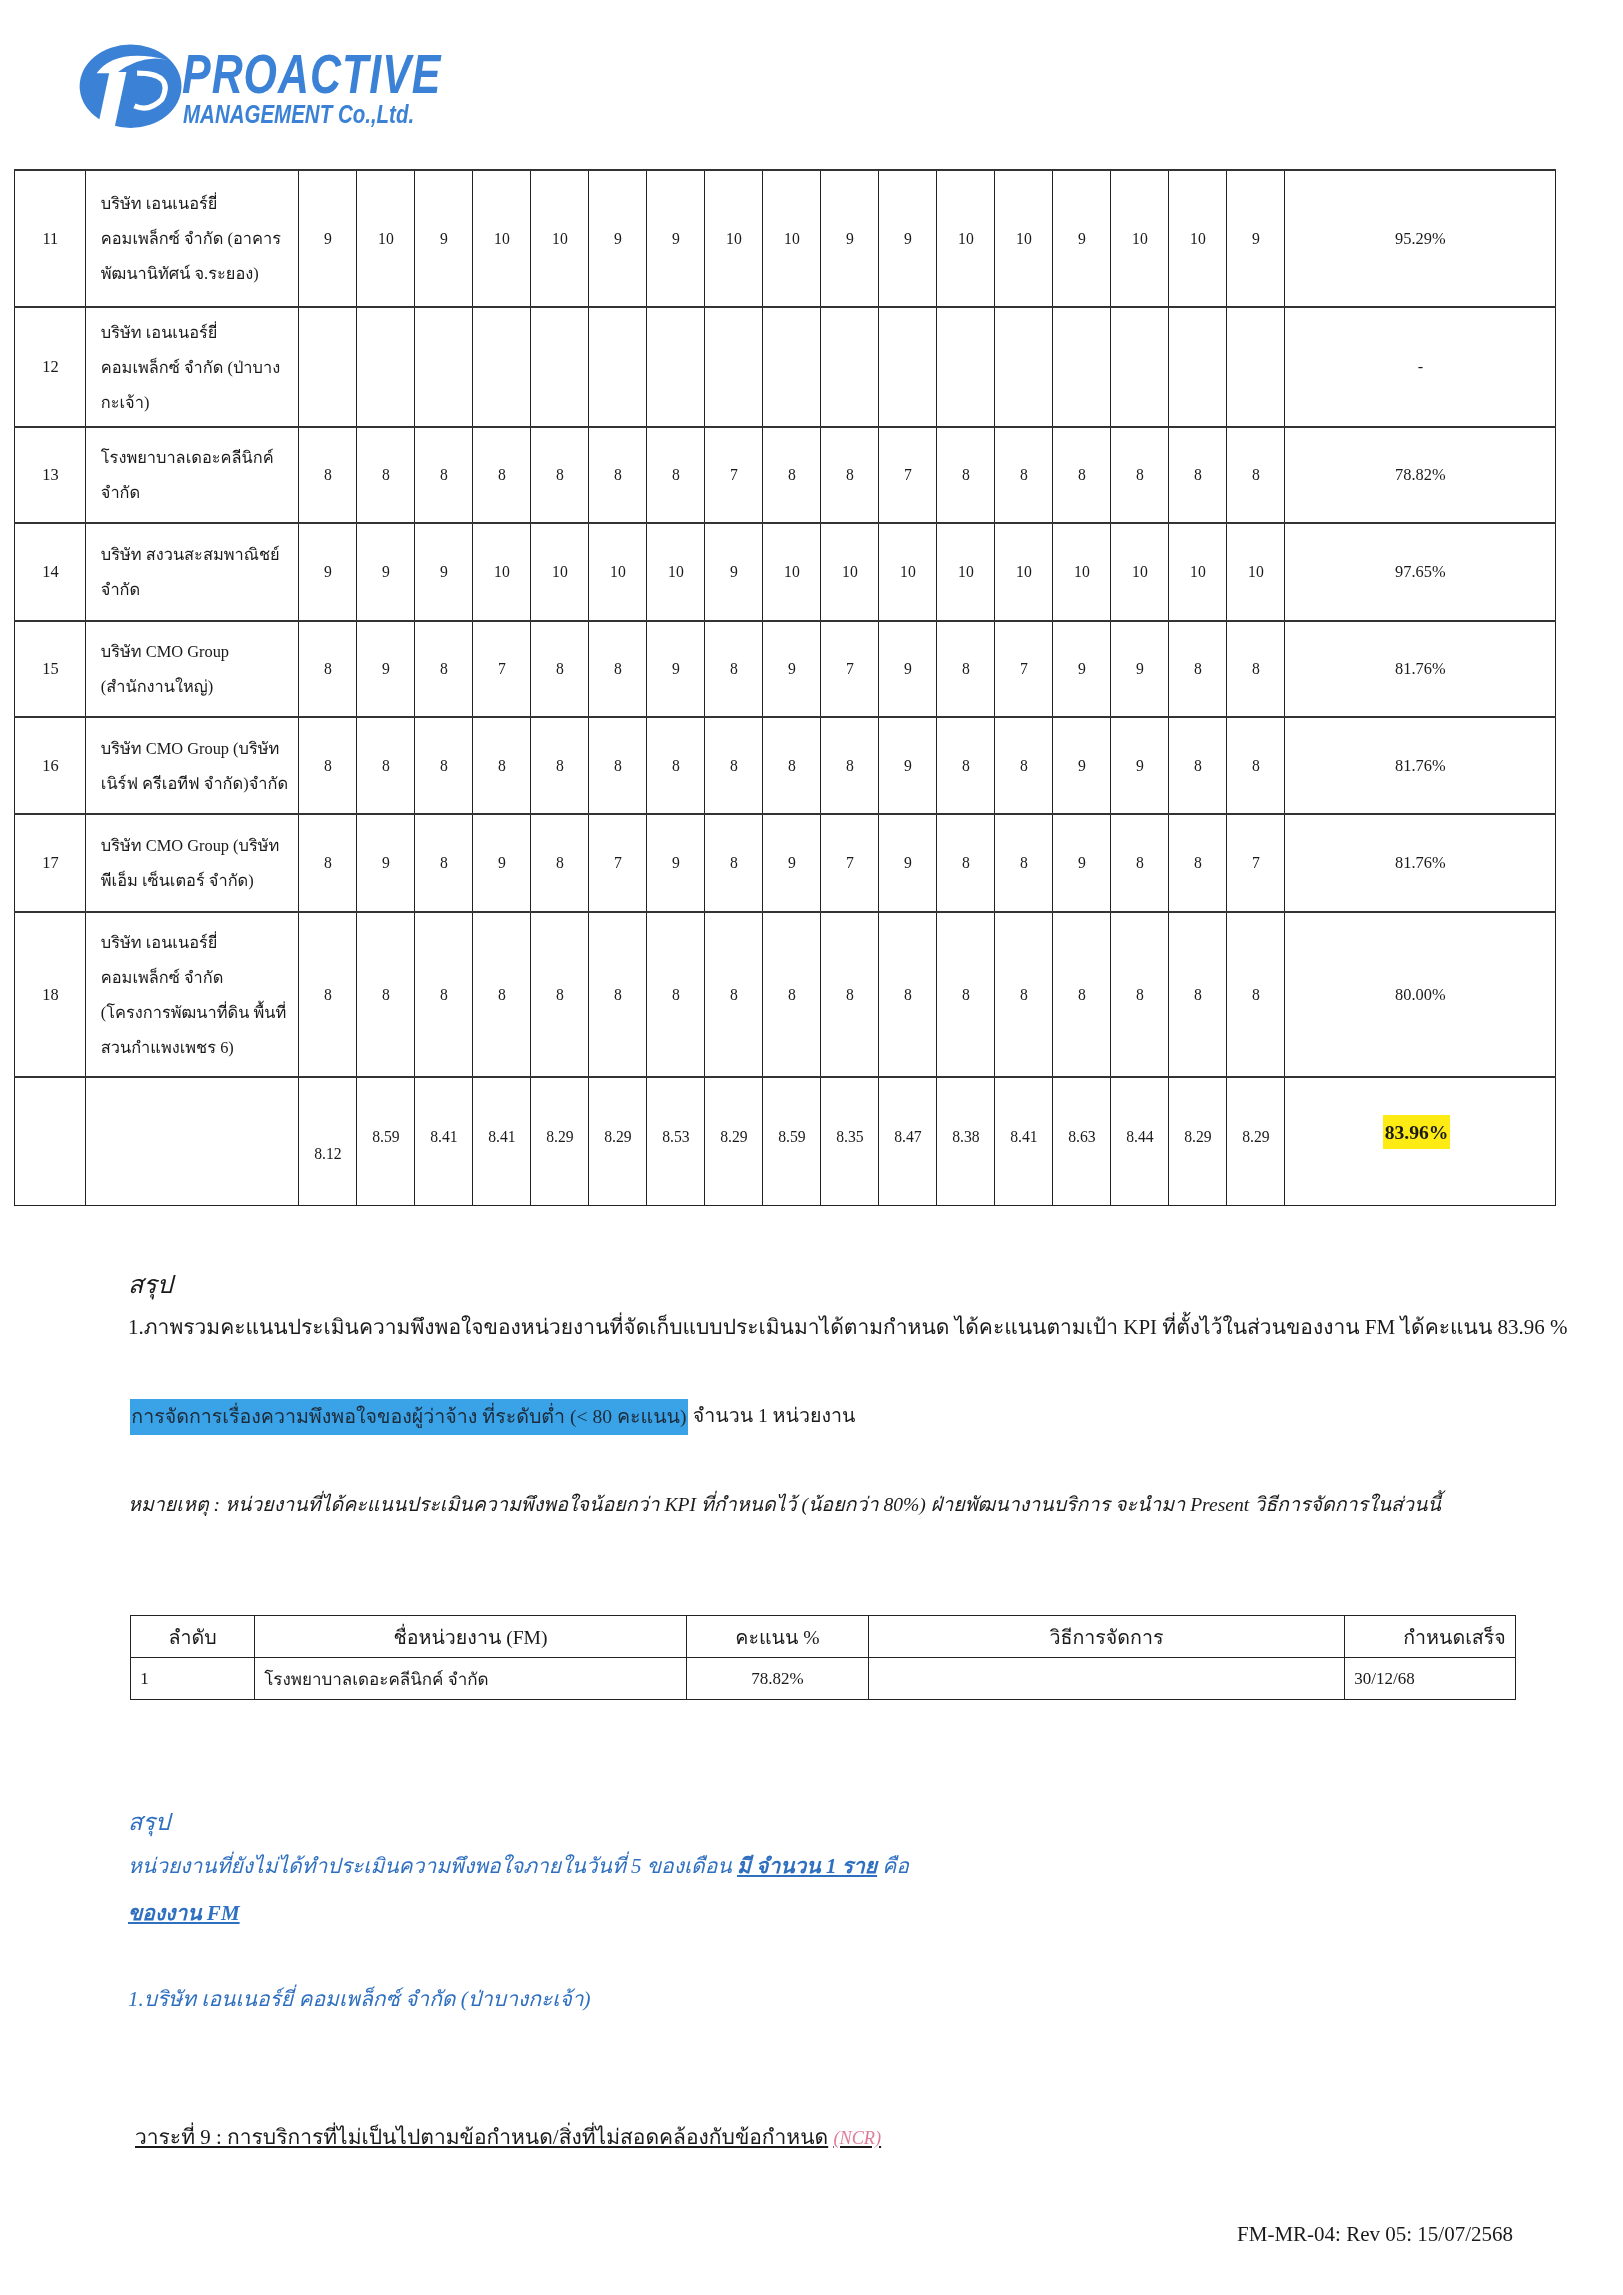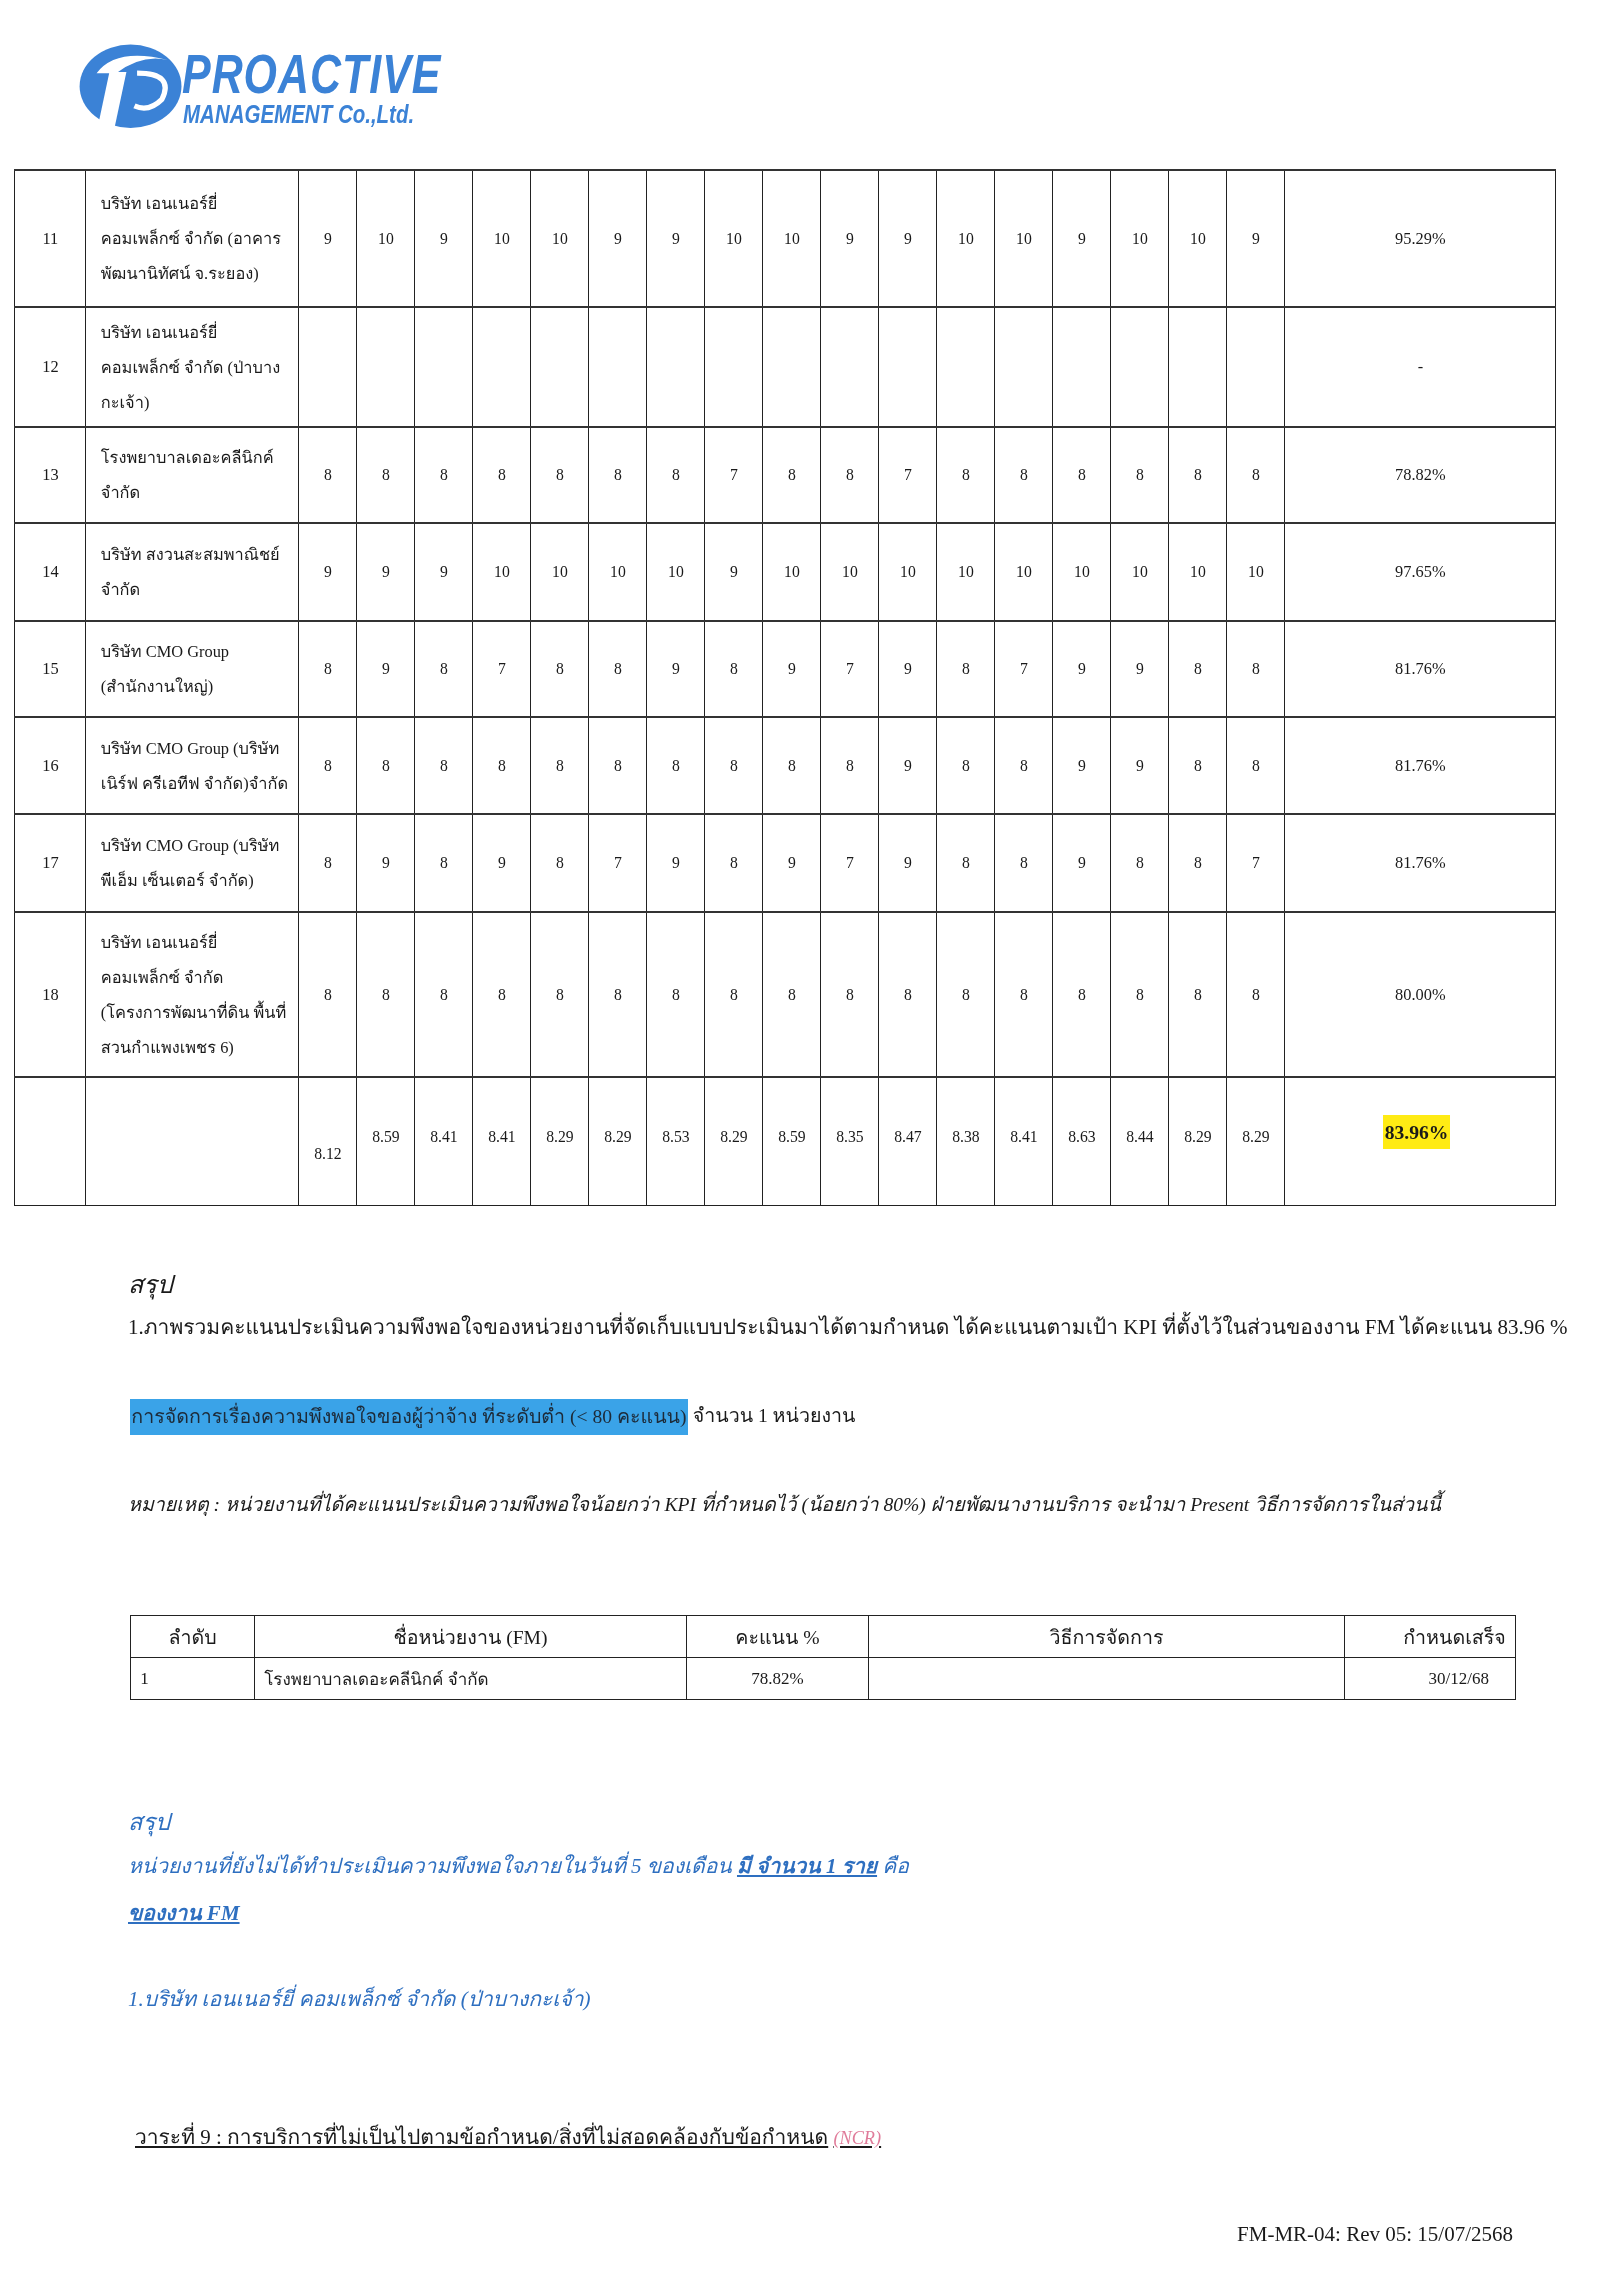--- a/index.html
+++ b/index.html
@@ -324,21 +324,21 @@
       <th>วิธีการจัดการ</th>
       <th style="text-align:right">กำหนดเสร็จ</th>
     </tr>
   </thead>
   <tbody>
     <tr>
       <td>1</td>
       <td>โรงพยาบาลเดอะคลีนิกค์ จำกัด</td>
       <td style="text-align:center">78.82%</td>
       <td></td>
-      <td style="text-align:right;padding-right:26px">30/12/68</td>
+      <td style="padding-right:26px">30/12/68</td>
     </tr>
   </tbody>
 </table>
 
 <div class="t blue b-head">สรุป</div>
 <div class="t blue b-line1">
   <span>หน่วยงานที่ยังไม่ได้ทำประเมินความพึงพอใจภายในวันที่ 5 ของเดือน </span><span class="u">มี จำนวน 1 ราย</span><span> คือ</span>
 </div>
 <div class="t blue b-line2 u">ของงาน FM</div>
 <div class="t blue b-item">1.บริษัท เอนเนอร์ยี่ คอมเพล็กซ์ จำกัด (ป่าบางกะเจ้า)</div>

